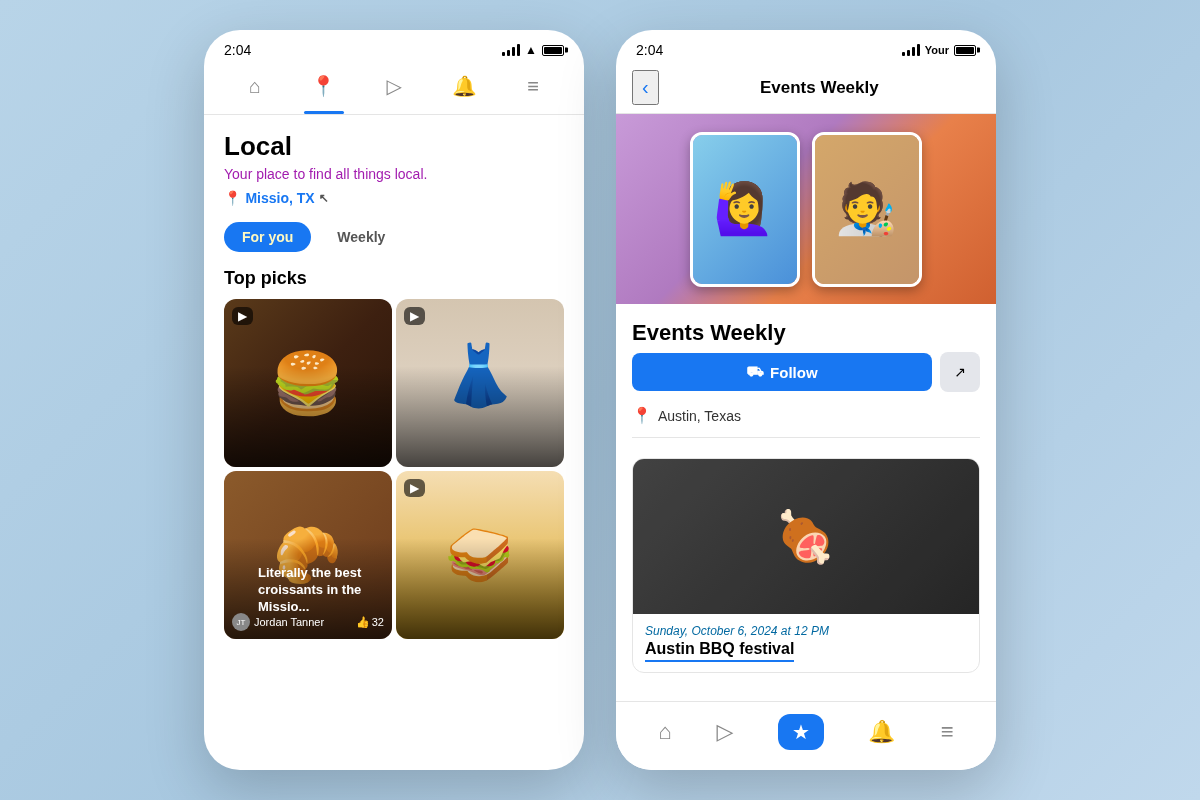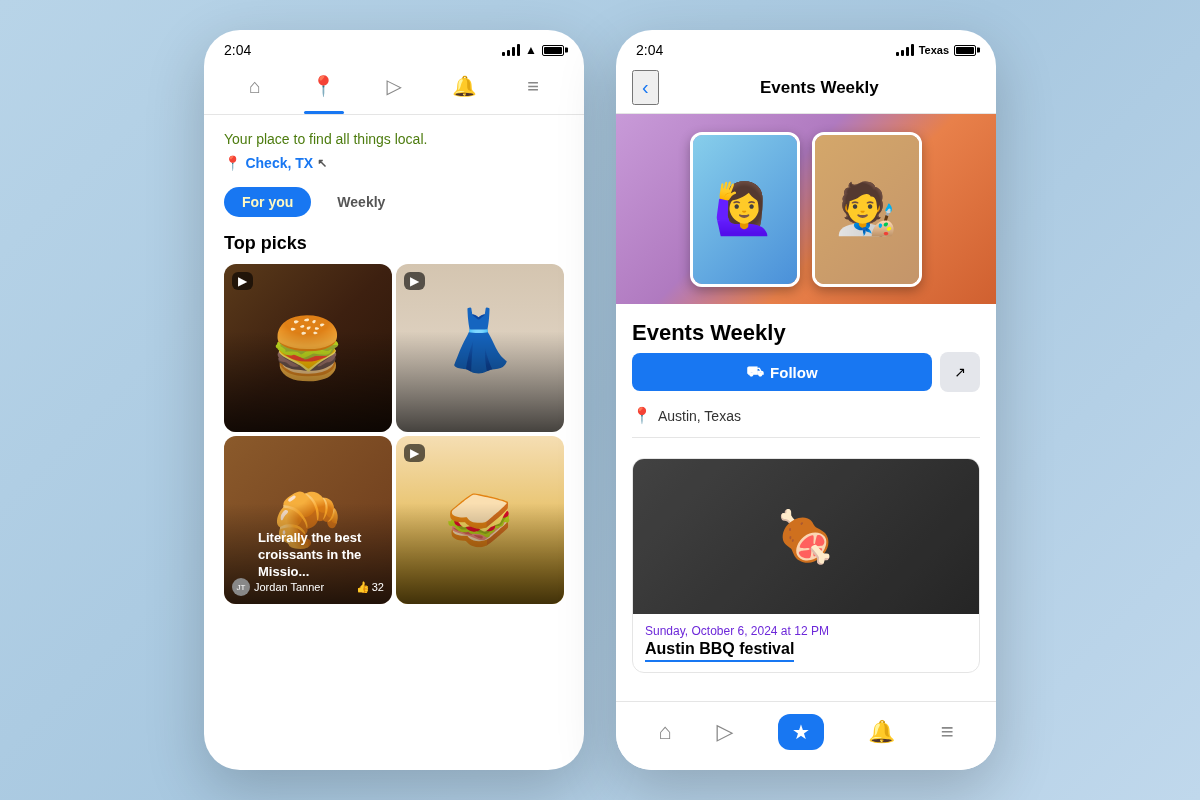--- a/index.html
+++ b/index.html
@@ -74,21 +74,21 @@
     }
     .nav-icon { font-size: 20px; color: #888; }
     .nav-item.active .nav-icon { color: #1877f2; }
     
     .page-header {
       padding: 16px 20px 8px;
     }
     .page-title {
       font-size: 26px; font-weight: 800; color: #000; margin-bottom: 4px;
     }
-    .page-subtitle { font-size: 14px; color: #4d7c0f; margin-bottom: 8px; }
+    .page-subtitle { font-size: 14px; color: #a21caf; margin-bottom: 8px; }
     .location-tag {
       display: flex; align-items: center; gap: 4px; color: #1877f2;
       font-size: 14px; font-weight: 600; cursor: pointer;
     }
     .location-pin { font-size: 14px; }
     
     .tabs {
       display: flex; gap: 8px; padding: 8px 20px 12px;
     }
     .tab {
@@ -235,21 +235,21 @@
     }
     .event-img {
       width: 100%; height: 155px; background: linear-gradient(135deg, #4a4a4a 0%, #2a2a2a 100%);
       display: flex; align-items: center; justify-content: center; font-size: 50px;
       position: relative;
     }
     .event-img-overlay {
       position: absolute; inset: 0; background: rgba(0,0,0,0.1);
     }
     .event-info { padding: 10px 12px; }
-    .event-date { font-size: 12px; color: #6d28d9; margin-bottom: 2px; }
+    .event-date { font-size: 12px; color: #0369a1; margin-bottom: 2px; font-style: italic; }
     .event-title {
       font-size: 16px; font-weight: 700; color: #000;
       border-bottom: 2px solid #1877f2; display: inline-block; padding-bottom: 2px;
     }
     
     .bottom-nav {
       position: absolute; bottom: 0; left: 0; right: 0;
       display: flex; justify-content: space-around; align-items: center;
       padding: 8px 20px 16px; background: white;
       border-top: 1px solid #e5e5e5;
@@ -302,24 +302,25 @@
       </div>
       <div class="nav-item">
         <span class="nav-icon">🔔</span>
       </div>
       <div class="nav-item">
         <span class="nav-icon">≡</span>
       </div>
     </div>
 
     <div class="page-header">
+      <div class="page-title">Local</div>
       <div class="page-subtitle">Your place to find all things local.</div>
       <div class="location-tag">
         <span class="location-pin">📍</span>
-        <span>Check, TX</span>
+        <span>Missio, TX</span>
 
         <span style="font-size:12px; color:#555">↖</span>
       </div>
     </div>
 
     <div class="tabs">
       <button class="tab active">For you</button>
       <button class="tab inactive">Weekly</button>
     </div>
 
@@ -372,21 +373,21 @@
 
     <div class="status-bar">
       <span class="status-time">2:04</span>
       <div class="status-icons">
         <div class="signal-bars">
           <div class="signal-bar" style="height:4px"></div>
           <div class="signal-bar" style="height:6px"></div>
           <div class="signal-bar" style="height:9px"></div>
           <div class="signal-bar" style="height:12px"></div>
         </div>
-        <span style="font-size:11px;">Texas</span>
+        <span style="font-size:11px;">Your</span>
         <div class="battery-icon">
           <div class="battery-fill"></div>
         </div>
       </div>
     </div>
 
     <div class="detail-header">
       <button class="back-btn">‹</button>
       <div class="detail-title">Events Weekly</div>
     </div>

